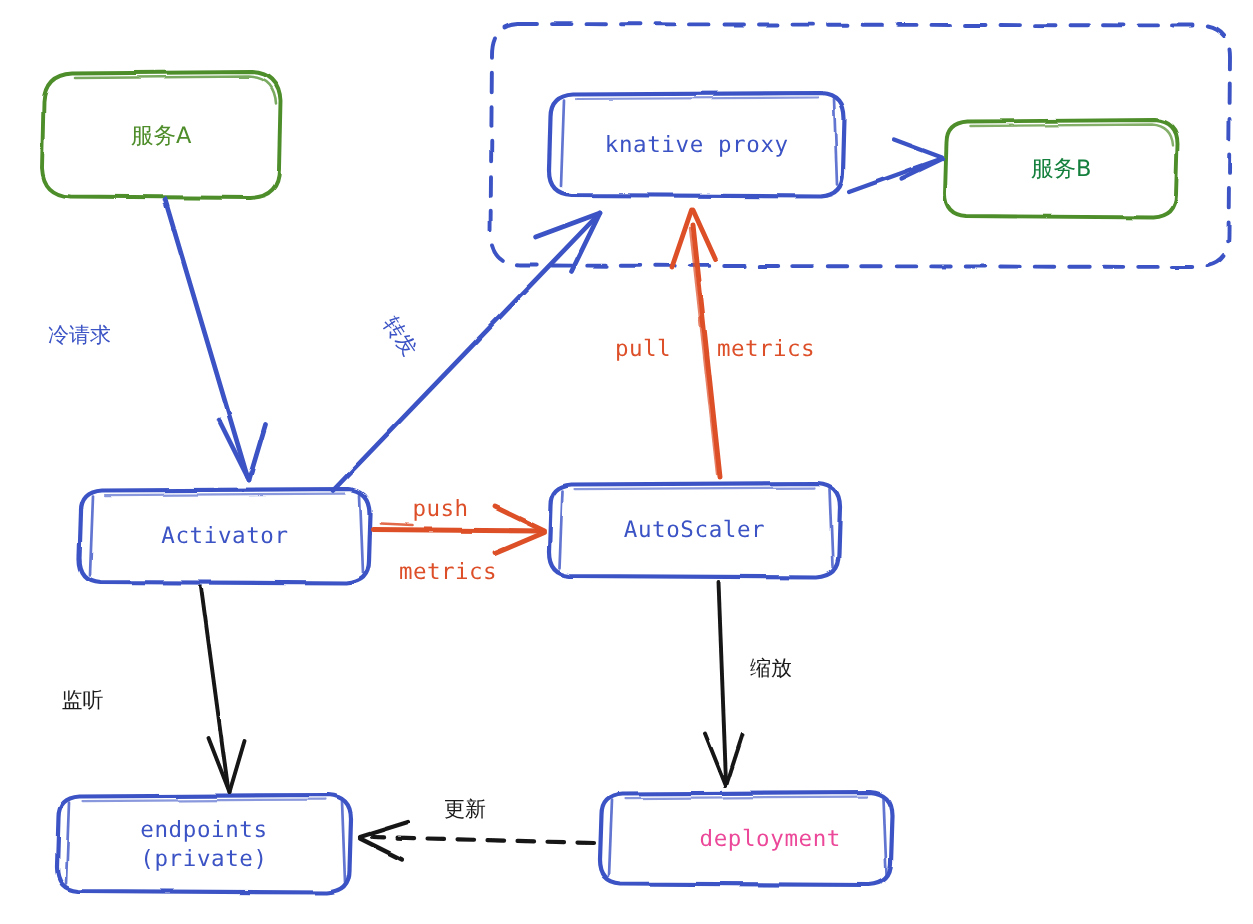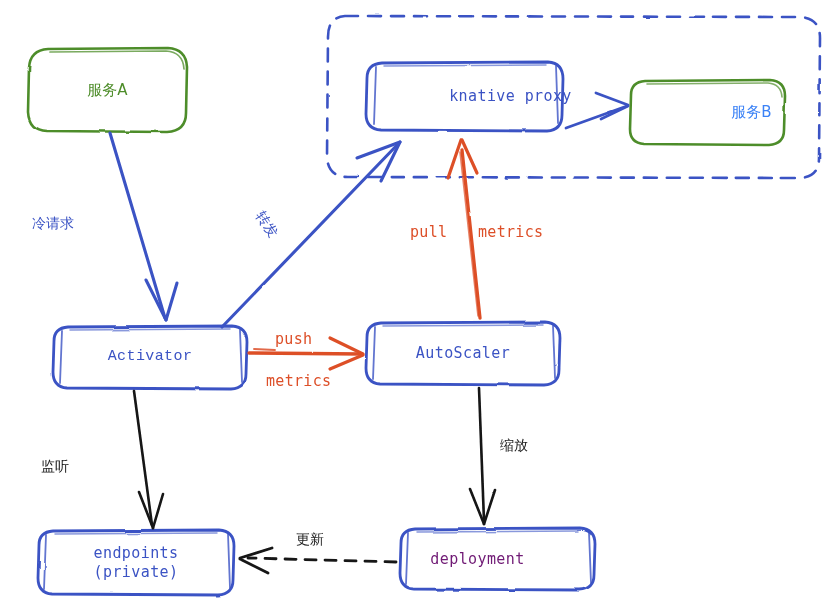--- a/index.html
+++ b/index.html
@@ -175,42 +175,42 @@
       <path d="M 396 562 L 248 558" fill="none" stroke="#141414" stroke-width="2.8" stroke-dasharray="11 9" stroke-linecap="round"></path>
       <path d="M 272 548 L 240 558" fill="none" stroke="#141414" stroke-width="2.8" stroke-linecap="round"></path>
       <path d="M 268 573 L 240 559" fill="none" stroke="#141414" stroke-width="2.8" stroke-linecap="round"></path>
     </g>
   </svg>
 
   <div class="node-label cjk" style="left:28px; top:48px; width:159px; height:84px; color:#4e8d2a;">
     <span>服务A</span>
   </div>
 
-  <div class="node-label mono" style="left:366px; top:62px; width:197px; height:69px; color:#3b53c4;margin-left:46px;">
+  <div class="node-label mono" style="left:366px; top:62px; width:197px; height:69px; color:#3b53c4;">
     <span>knative proxy</span>
   </div>
 
-  <div class="node-label cjk" style="left:630px; top:80px; width:155px; height:65px; color:#3b82f6;padding-left:44px;">
+  <div class="node-label cjk" style="left:630px; top:80px; width:155px; height:65px; color:#15803d;">
     <span>服务B</span>
   </div>
 
-  <div class="node-label mono" style="left:53px; top:326px; width:194px; height:63px; color:#3b53c4;font-family:Liberation Mono, monospace;">
+  <div class="node-label mono" style="left:53px; top:326px; width:194px; height:63px; color:#3b53c4;">
     <span>Activator</span>
   </div>
 
   <div class="node-label mono" style="left:366px; top:322px; width:194px; height:63px; color:#3b53c4;border-radius:28px;">
     <span>AutoScaler</span>
   </div>
 
   <div class="node-label mono" style="left:38px; top:530px; width:196px; height:65px; color:#3b53c4; flex-direction:column;">
     <span>endpoints</span>
     <span>(private)</span>
   </div>
 
-  <div class="node-label mono" style="left:380px; top:528px; width:195px; height:62px; color:#701a75;">
+  <div class="node-label mono" style="left:416px; top:528px; width:195px; height:62px; color:#ec4899;">
     <span>deployment</span>
   </div>
 
   <div class="edge-label lbl-cjk-blue" style="left:32px; top:215px;text-align:center;">
     <span>冷请求</span>
   </div>
 
   <div class="edge-label lbl-cjk-blue" style="left:266px; top:208px; transform:rotate(56deg); transform-origin:left top;">
     <span>转发</span>
   </div>

